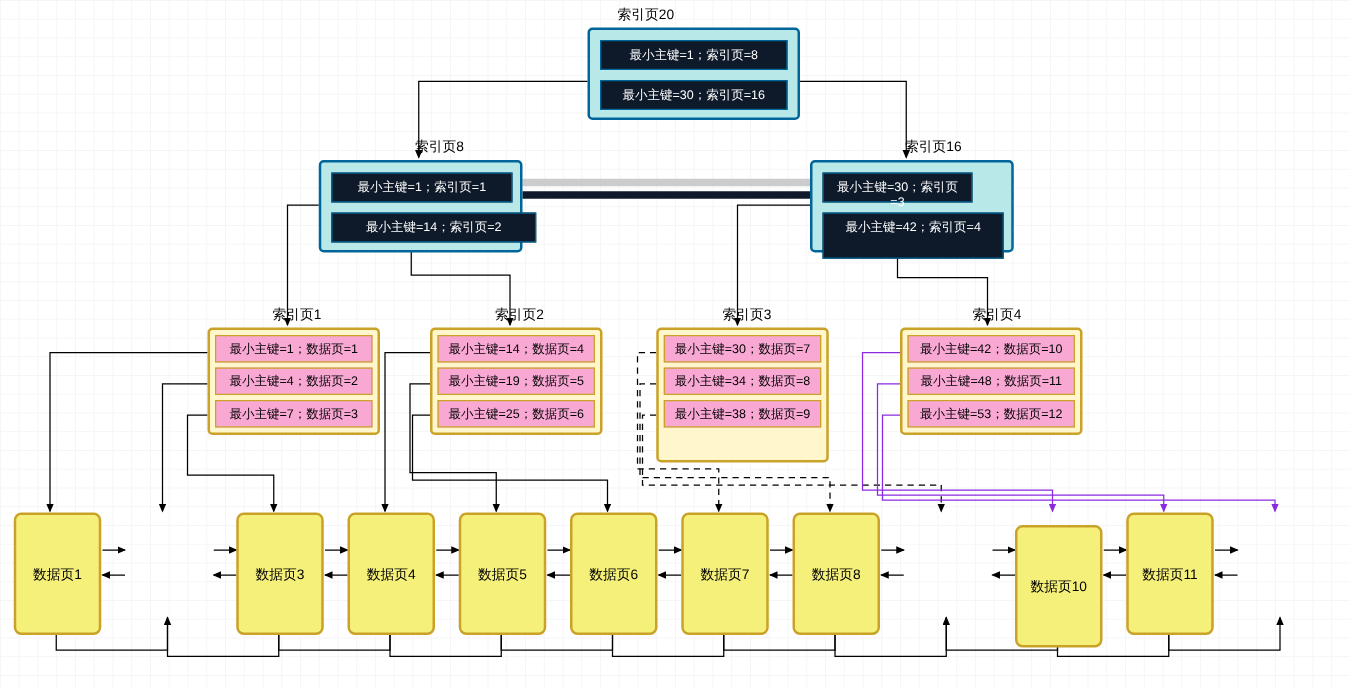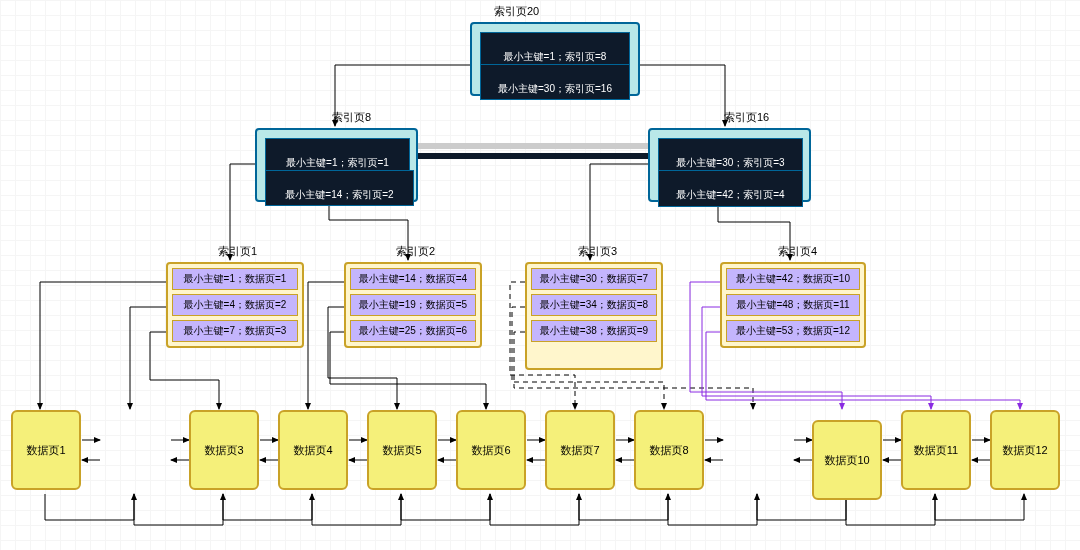--- a/index.html
+++ b/index.html
@@ -1,22 +1,22 @@
 <!DOCTYPE html>
 <html><head>
 <meta charset="utf-8">
 <style>
 html,body{margin:0;padding:0;width:1080px;height:550px;background:#fff;font-family:Arial,"Microsoft YaHei",sans-serif;font-size:11px;color:#000;overflow:hidden}
 .canvas{position:relative;width:1080px;height:550px;background-image:linear-gradient(#f5f5f5 1px,transparent 1px),linear-gradient(90deg,#f5f5f5 1px,transparent 1px);background-size:15px 15px}
 .lbl{position:absolute;font-size:11px;color:#000}
 .idx{position:absolute;border:2px solid #069;border-radius:4px;background:#b9e8e8;box-sizing:border-box;text-align:center}
-.idx-dark{background:#0e1a2a;border:1px solid #069;color:#fff;position:absolute;box-sizing:border-box;padding:17px 6px;text-align:center;font-size:10px}
+.idx-dark{background:#0e1a2a;border:1px solid #069;color:#fff;position:absolute;box-sizing:border-box;padding:4px 6px;text-align:center;font-size:10px}
 .idx-y{position:absolute;border:2px solid #c9a227;border-radius:4px;background:#fff6cc;box-sizing:border-box}
-.idx-y .row{background:#c4b5fd;border:1px solid #c9a227;margin:4px;padding:3px 4px;font-size:10px;text-align:center}
-.leaf{position:absolute;border:2px solid #c9a227;border-radius:6px;background:#f5f07a;box-sizing:border-box;width:70px;height:80px;display:flex;align-items:center;justify-content:center;text-align:left;font-size:11px;padding:4px}
+.idx-y .row{background:#f9a8d4;border:1px solid #c9a227;margin:4px;padding:3px 4px;font-size:10px;text-align:center}
+.leaf{position:absolute;border:2px solid #c9a227;border-radius:6px;background:#f5f07a;box-sizing:border-box;width:70px;height:98px;display:flex;align-items:center;justify-content:center;text-align:left;font-size:11px;padding:4px}
 svg.conn{position:absolute;left:0;top:0;width:1080px;height:550px;pointer-events:none}
 svg .line{stroke:#000;stroke-width:1;fill:none}
 svg .dash{stroke:#000;stroke-width:1;fill:none;stroke-dasharray:5 4}
 svg .purp{stroke:#8a2be2;stroke-width:1;fill:none}
 svg .arrh{fill:#000}
 svg .arrp{fill:#8a2be2}
 svg .wgrey{stroke:#ccc;stroke-width:6;fill:none}
 svg .wnavy{stroke:#0e1a2a;stroke-width:6;fill:none}
 </style>
 </head>
@@ -101,26 +101,26 @@
 
 <div class="lbl" style="left:494px;top:4px">索引页20</div>
 <div class="idx" style="left:470px;top:22px;width:170px;height:74px">
  <div class="idx-dark" style="left:8px;top:8px;width:150px;height:24px">最小主键=1；索引页=8</div>
  <div class="idx-dark" style="left:8px;top:40px;width:150px;height:24px">最小主键=30；索引页=16</div>
 </div>
 
 <div class="lbl" style="left:332px;top:110px">索引页8</div>
 <div class="idx" style="left:255px;top:128px;width:163px;height:74px">
  <div class="idx-dark" style="left:8px;top:8px;width:145px;height:24px">最小主键=1；索引页=1</div>
- <div class="idx-dark" style="left:8px;top:40px;width:149px;height:24px">最小主键=14；索引页=2</div>
+ <div class="idx-dark" style="left:8px;top:40px;width:164px;height:24px">最小主键=14；索引页=2</div>
 </div>
 
 <div class="lbl" style="left:724px;top:110px">索引页16</div>
 <div class="idx" style="left:648px;top:128px;width:163px;height:74px">
- <div class="idx-dark" style="left:8px;top:8px;width:145px;height:24px">最小主键=30；索引页=3</div>
+ <div class="idx-dark" style="left:8px;top:8px;width:120px;height:24px">最小主键=30；索引页=3</div>
  <div class="idx-dark" style="left:8px;top:40px;width:145px;height:37px">最小主键=42；索引页=4</div>
 </div>
 
 <div class="lbl" style="left:218px;top:244px">索引页1</div>
 <div class="idx-y" style="left:166px;top:262px;width:138px;height:86px">
  <div class="row">最小主键=1；数据页=1</div>
  <div class="row">最小主键=4；数据页=2</div>
  <div class="row">最小主键=7；数据页=3</div>
 </div>
 
@@ -147,15 +147,14 @@
 
 <div class="leaf" style="left:11px;top:410px">数据页1</div>
 <div class="leaf" style="left:189px;top:410px">数据页3</div>
 <div class="leaf" style="left:278px;top:410px">数据页4</div>
 <div class="leaf" style="left:367px;top:410px">数据页5</div>
 <div class="leaf" style="left:456px;top:410px">数据页6</div>
 <div class="leaf" style="left:545px;top:410px">数据页7</div>
 <div class="leaf" style="left:634px;top:410px">数据页8</div>
 <div class="leaf" style="left:812px;top:420px">数据页10</div>
 <div class="leaf" style="left:901px;top:410px">数据页11</div>
-<div class="leaf" style="left:990px;top:410px">数据页12</div>
 
 </div>
 
 </body></html>

